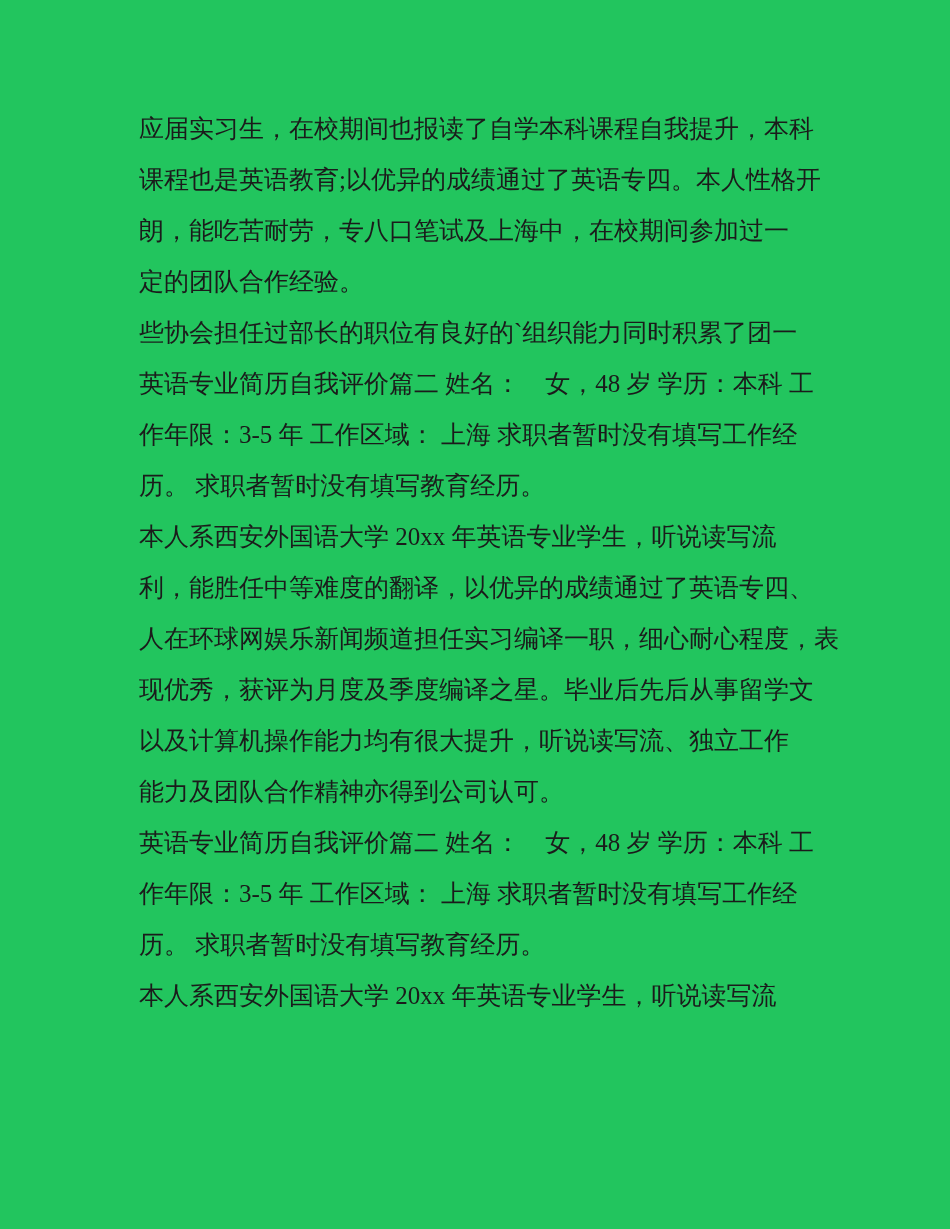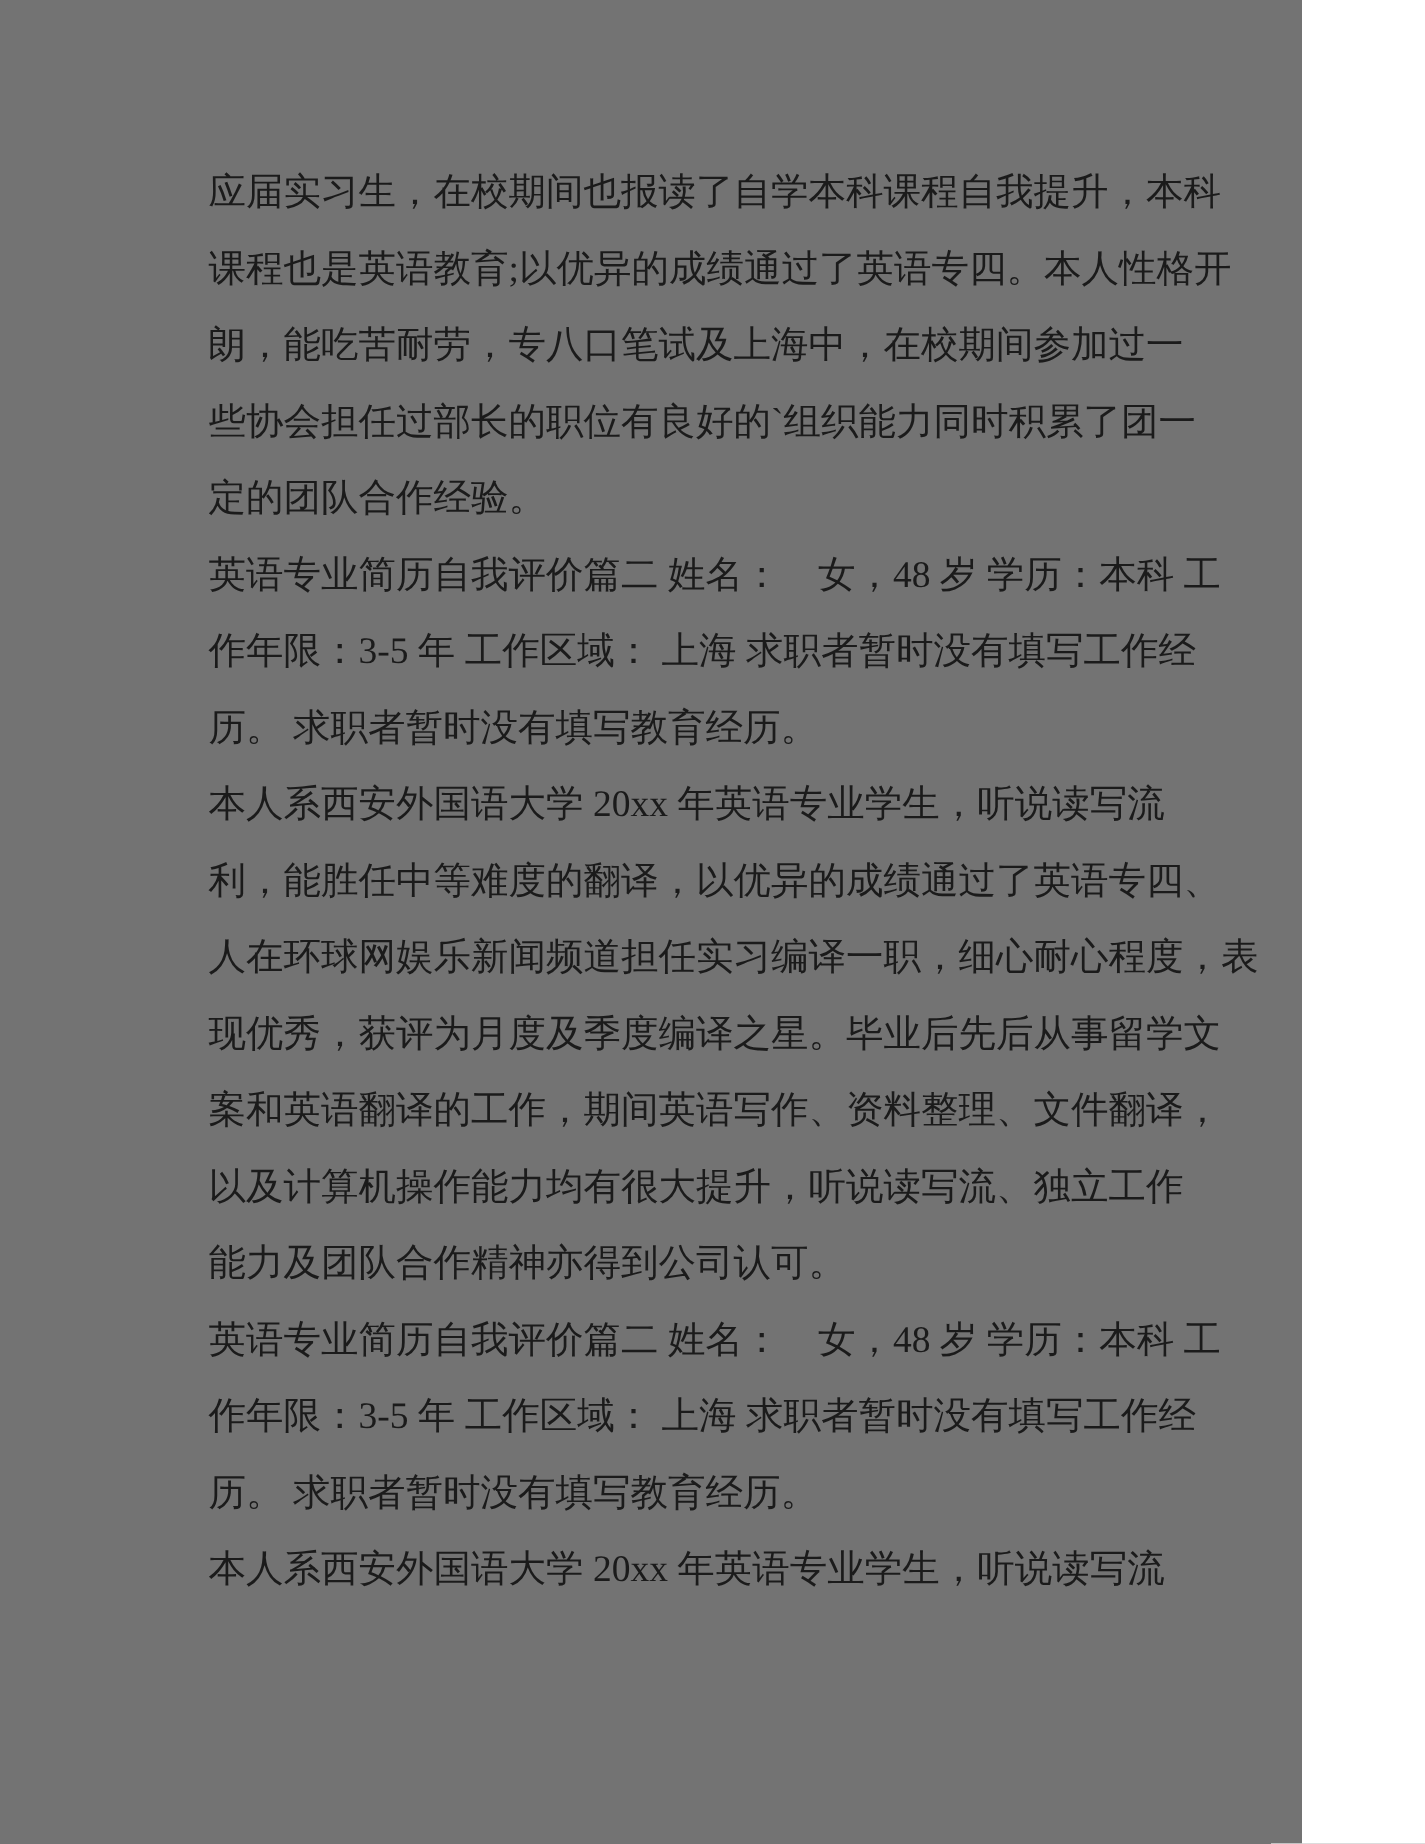--- a/index.html
+++ b/index.html
@@ -2,23 +2,23 @@
 <html><head>
 <meta charset="utf-8">
 <style>
   html, body {
     margin: 0;
     padding: 0;
     background: #ffffff;
   }
   .page {
     position: relative;
-    width: 868px;
+    width: 950px;
     height: 1229px;
-    background: #737373;
+    background: #22c55e;
     overflow: hidden;
   }
   .doc {
     position: absolute;
     left: 139px;
     top: 103px;
     width: 720px;
   }
   .para {
     margin: 0;
@@ -36,36 +36,35 @@
 </head>
 <body>
 
 <div class="page">
   <div class="doc">
 
     <div class="para">
       <div class="line">应届实习生，在校期间也报读了自学本科课程自我提升，本科</div>
       <div class="line">课程也是英语教育;以优异的成绩通过了英语专四。本人性格开</div>
       <div class="line">朗，能吃苦耐劳，专八口笔试及上海中，在校期间参加过一</div>
+      <div class="line">定的团队合作经验。</div>
       <div class="line">些协会担任过部长的职位有良好的`组织能力同时积累了团一</div>
-      <div class="line">定的团队合作经验。</div>
     </div>
 
     <div class="para">
       <div class="line">英语专业简历自我评价篇二 姓名：　女，48 岁 学历：本科 工</div>
       <div class="line">作年限：3-5 年 工作区域： 上海 求职者暂时没有填写工作经</div>
       <div class="line">历。 求职者暂时没有填写教育经历。</div>
     </div>
 
     <div class="para">
       <div class="line">本人系西安外国语大学 20xx 年英语专业学生，听说读写流</div>
       <div class="line">利，能胜任中等难度的翻译，以优异的成绩通过了英语专四、</div>
       <div class="line">人在环球网娱乐新闻频道担任实习编译一职，细心耐心程度，表</div>
       <div class="line">现优秀，获评为月度及季度编译之星。毕业后先后从事留学文</div>
-      <div class="line">案和英语翻译的工作，期间英语写作、资料整理、文件翻译，</div>
       <div class="line">以及计算机操作能力均有很大提升，听说读写流、独立工作</div>
       <div class="line">能力及团队合作精神亦得到公司认可。</div>
     </div>
 
     <div class="para">
       <div class="line">英语专业简历自我评价篇二 姓名：　女，48 岁 学历：本科 工</div>
       <div class="line">作年限：3-5 年 工作区域： 上海 求职者暂时没有填写工作经</div>
       <div class="line">历。 求职者暂时没有填写教育经历。</div>
     </div>
 

